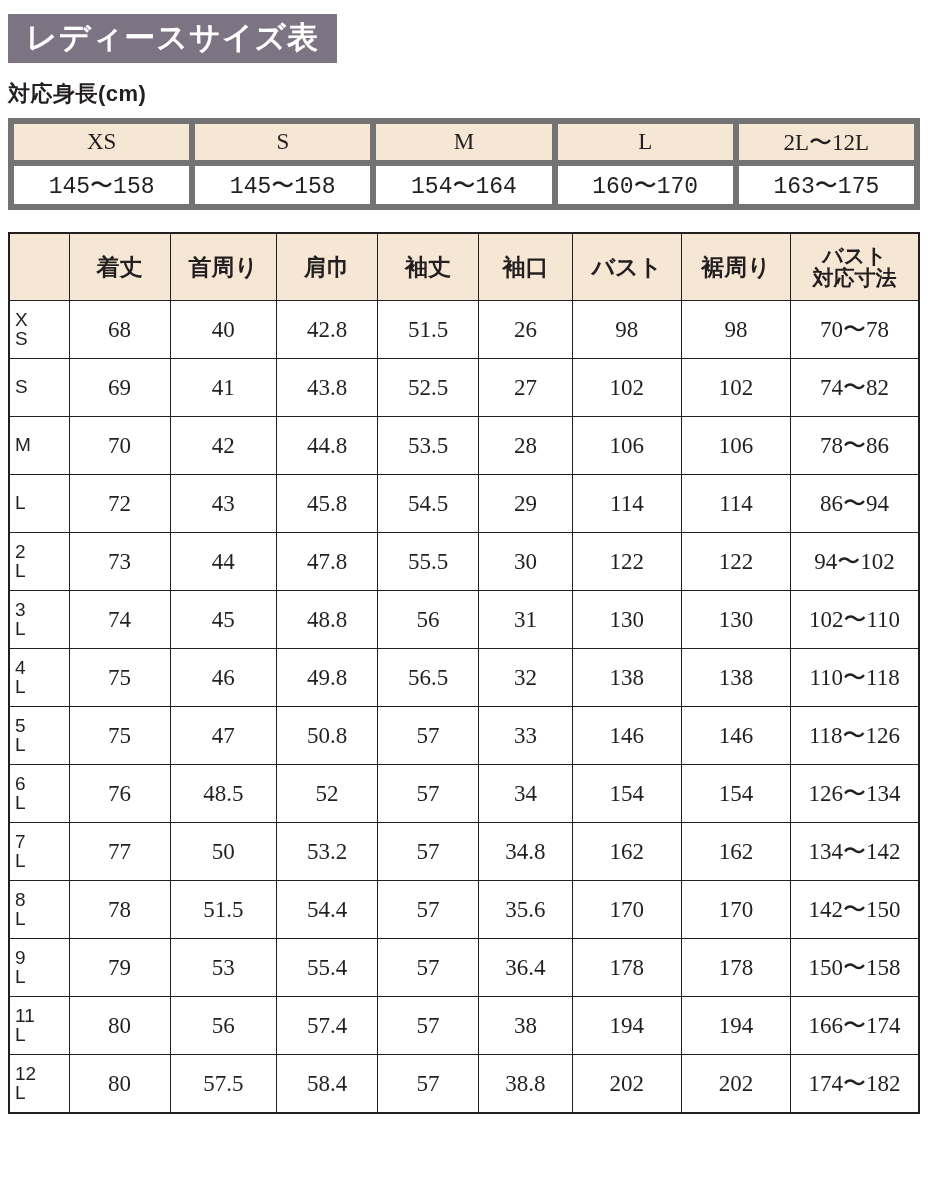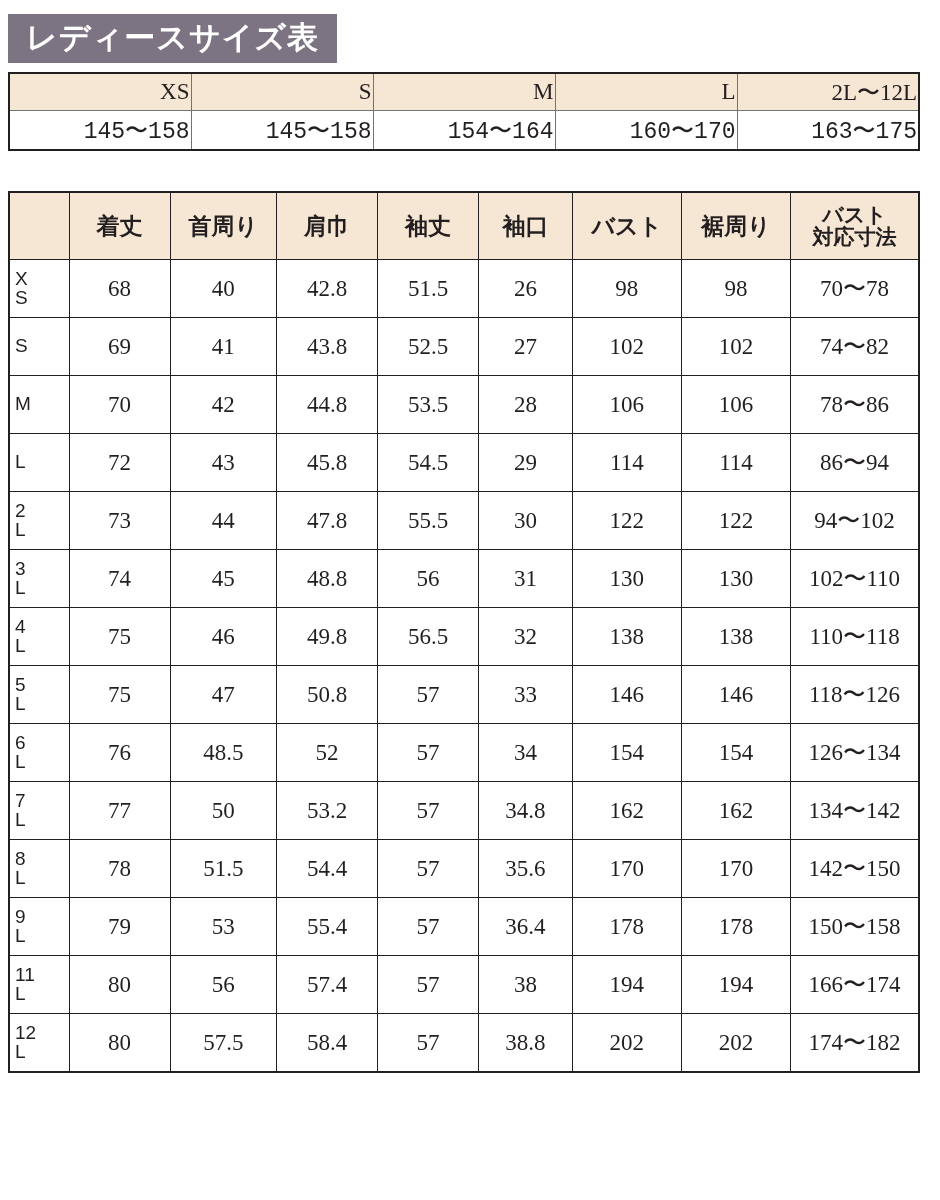--- a/index.html
+++ b/index.html
@@ -44,41 +44,41 @@
   table {
     border-collapse: collapse;
     table-layout: fixed;
   }
   .height-table {
     margin-top: 9px;
     width: 912px;
     border: 2px solid #231f20;
   }
   .height-table th, .height-table td {
-    border: 1px solid #737373;
-    text-align: right;
+    border: 6px solid #737373;
+    text-align: center;
     font-weight: normal;
   }
   .height-table th {
     background: #f6e6d4;
     font-size: 23px;
     height: 34px;
     font-family: "Liberation Serif", serif;
     font-weight: normal;
   }
   .height-table td {
     background: #ffffff;
     font-size: 23px;
     height: 36px;
     font-family: Liberation Mono, monospace;
     margin-left: 47px;
   }
   
   .size-table {
-    margin-top: 40px;
+    margin-top: 22px;
     width: 912px;
     border: 2px solid #231f20;
   }
   .size-table th, .size-table td {
     border: 1px solid #231f20;
     text-align: center;
     font-weight: normal;
   }
   .size-table thead th {
     background: #f6e6d4;
@@ -115,20 +115,21 @@
     font-size: 22px;
   }
 </style>
 </head>
 <body>
 
 <div class="page">
 
   <div class="title-banner">レディースサイズ表</div>
 
+  <div class="sub-heading">対応身長(cm)</div>
 
   <table class="height-table">
     <colgroup>
       <col style="width:20%">
         <col style="width:20%">
         <col style="width:20%">
         <col style="width:20%">
         <col style="width:20%">
     </colgroup>
     <thead>

